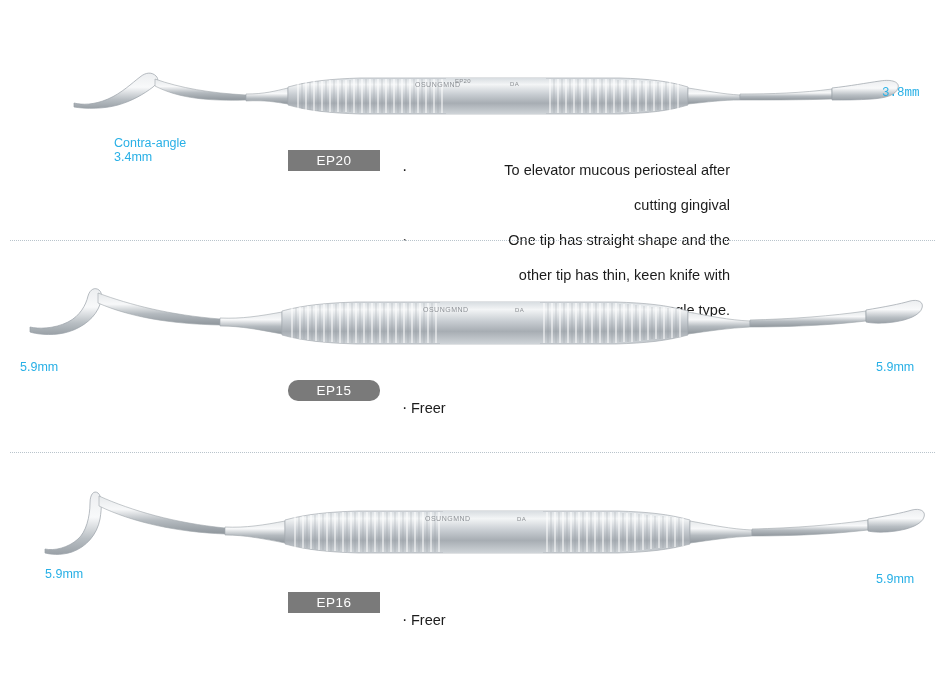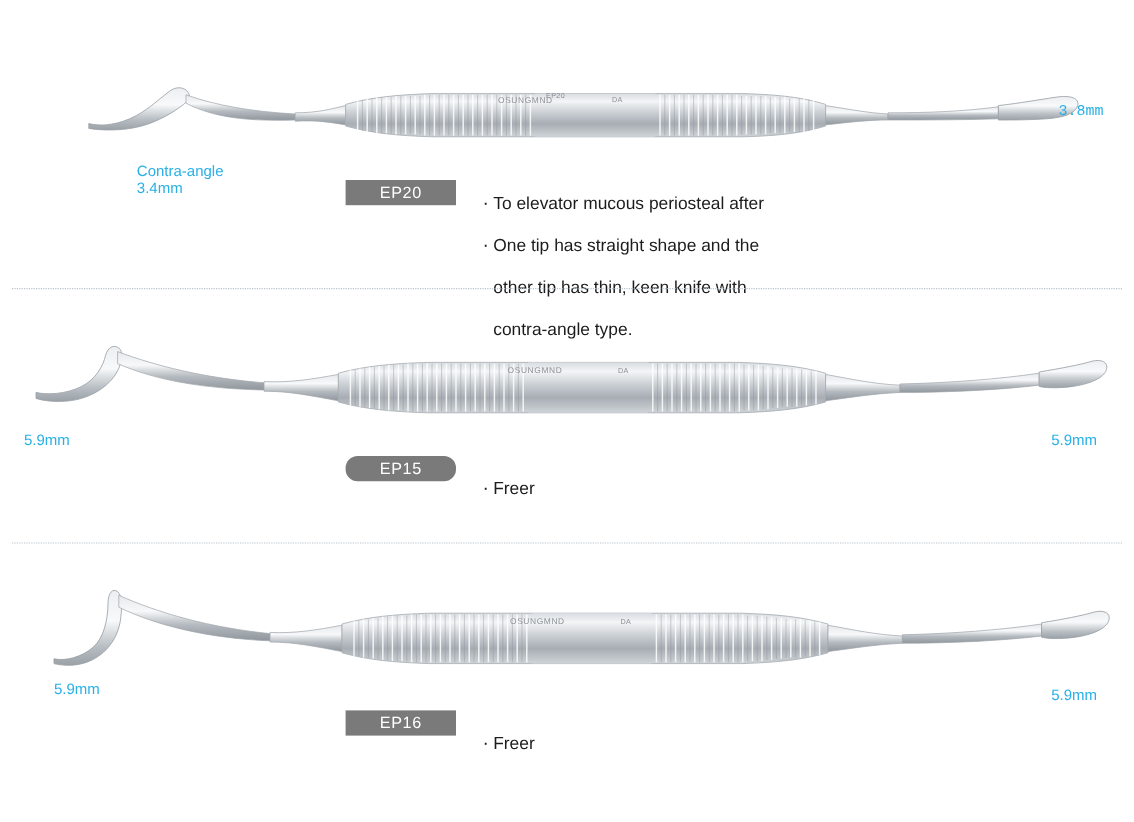--- a/index.html
+++ b/index.html
@@ -232,22 +232,23 @@
       <span>Contra-angle</span><br>
       <span>3.4mm</span>
     </div>
 
     <div class="dim-label" style="left:882px; top:86px;font-family:Liberation Mono, monospace;">
       <span>3.8mm</span>
     </div>
 
     <div class="code-badge" style="left:288px; top:150px;">EP20</div>
 
-    <div class="desc" style="left:400px; top:144px; width:330px;">
+    <div class="desc" style="left:400px; top:144px; width:330px;text-align:right;">
       <span class="bullet-line">To elevator mucous periosteal after</span>
+      <span class="cont-line">cutting gingival</span>
       <span class="bullet-line">One tip has straight shape and the</span>
       <span class="cont-line">other tip has thin, keen knife with</span>
       <span class="cont-line">contra-angle type.</span>
     </div>
   </div>
 
   <div class="divider" style="top:240px;"></div>
 
   <div class="product-block" style="top:250px;height:200px;">
 

